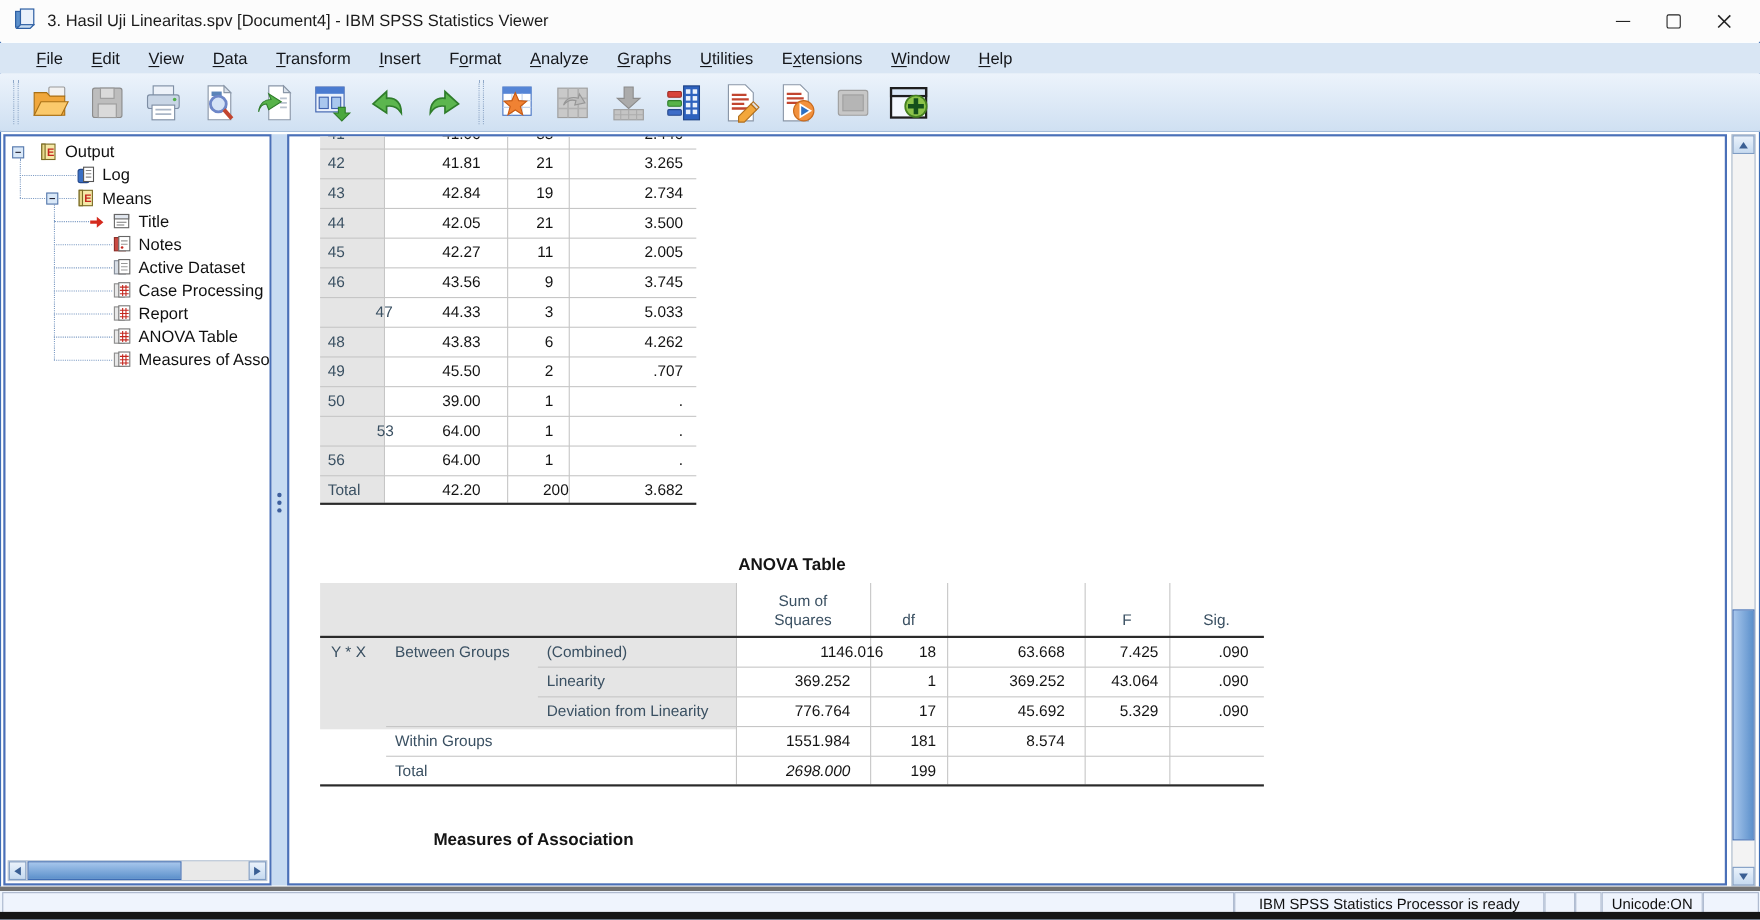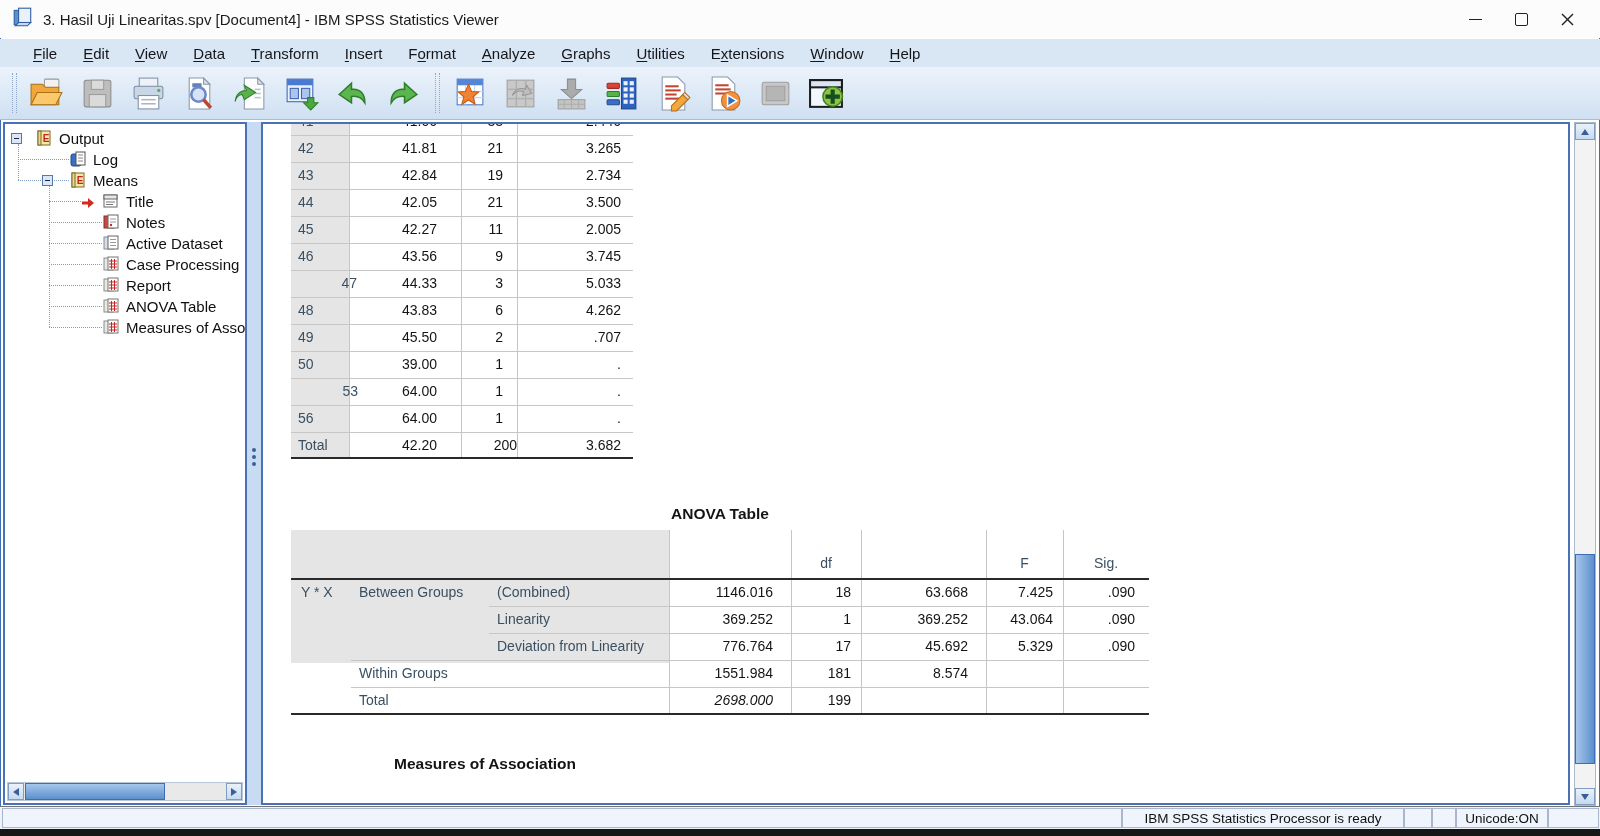--- a/index.html
+++ b/index.html
@@ -58,21 +58,21 @@
   .tri-up{border-left:4px solid transparent;border-right:4px solid transparent;border-bottom:6px solid #3A5F94;}
   .tri-dn{border-left:4px solid transparent;border-right:4px solid transparent;border-top:6px solid #3A5F94;}
   .tri-lf{border-top:4px solid transparent;border-bottom:4px solid transparent;border-right:6px solid #3A5F94;}
   .tri-rt{border-top:4px solid transparent;border-bottom:4px solid transparent;border-left:6px solid #3A5F94;}
   .vsb-thumb{position:absolute;left:0;top:431px;width:20px;height:210px;
              background:linear-gradient(90deg,#A6C6EC,#5C90CB);border:1px solid #3E6DB5;box-sizing:border-box;}
   .hsb{position:absolute;left:2px;bottom:2px;width:236px;height:19px;background:#E9E9E9;border:1px solid #B9C6D8;box-sizing:border-box;}
   .hsb-thumb{position:absolute;left:17px;top:0;width:140px;height:17px;
              background:linear-gradient(#A6C6EC,#5C90CB);border:1px solid #3E6DB5;box-sizing:border-box;}
   
-  .statusbar{position:absolute;left:0;right:0;top:806px;height:22px;background:#EDF3FC;border-top:1px solid #737373;}
+  .statusbar{position:absolute;left:0;right:0;top:806px;height:22px;background:#EDF3FC;border-top:4px solid #737373;}
   .status-cell{position:absolute;top:1px;height:18px;border:1px solid #A9B6CC;background:#EFF4FD;
                font-size:13.5px;display:flex;align-items:center;justify-content:center;color:#111;white-space:nowrap;}
   .bottom-strip{position:absolute;left:0;right:0;top:829px;height:7px;background:#161616;}
 </style>
 </head>
 <body>
 
 <div class="win">
 
   <div class="titlebar">
@@ -477,33 +477,34 @@
         <div class="tcell" style="left: 226px; top: 324px; width: 104px; text-align: right;">3.682</div>
       </div>
     <div class="anova-title">ANOVA Table</div>
     <div id="anova-table" style="position:absolute;left:28px;top:406px;width:858px;height:185px;">
         <div style="left: 0px; top: 50px; width: 378px; height: 133px; background: rgb(229, 229, 229);"></div>
         <div class="tline" style="left: 378px; top: 0px; width: 1px; height: 183px;"></div>
         <div class="tline" style="left: 500px; top: 0px; width: 1px; height: 183px;"></div>
         <div class="tline" style="left: 570px; top: 0px; width: 1px; height: 183px;"></div>
         <div class="tline" style="left: 695px; top: 0px; width: 1px; height: 183px;"></div>
         <div class="tline" style="left: 772px; top: 0px; width: 1px; height: 183px;"></div>
+        <div class="hdrcell" style="left: 378px; top: 0px; width: 122px; height: 48px;">Sum of<br>Squares</div>
         <div class="hdrcell" style="left: 500px; top: 0px; width: 70px; height: 48px;">df</div>
         <div class="hdrcell" style="left: 695px; top: 0px; width: 77px; height: 48px;">F</div>
         <div class="hdrcell" style="left: 772px; top: 0px; width: 86px; height: 48px;">Sig.</div>
         <div class="theavy" style="left: 0px; top: 48px; width: 858px; height: 2px;"></div>
         <div class="tline" style="left: 198px; top: 76px; width: 660px; height: 1px;"></div>
         <div class="tline" style="left: 198px; top: 103px; width: 660px; height: 1px;"></div>
         <div class="tline" style="left: 60px; top: 130px; width: 798px; height: 1px;"></div>
         <div class="tline" style="left: 60px; top: 157px; width: 798px; height: 1px;"></div>
         <div class="theavy" style="left: 0px; top: 183px; width: 858px; height: 2px;"></div>
         <div class="tcell stubtxt" style="left: 10px; top: 49px; width: 86px;">Y * X</div>
         <div class="tcell stubtxt" style="left: 68px; top: 49px; width: 126px;">Between Groups</div>
         <div class="tcell stubtxt" style="left: 206px; top: 49px; width: 168px;">(Combined)</div>
-        <div class="tcell" style="left: 378px; top: 49px; width: 104px; text-align: right;">1146.016</div>
+        <div class="tcell" style="left: 378px; top: 49px; width: 104px; text-align: right; padding-left: 30px;">1146.016</div>
         <div class="tcell" style="left: 500px; top: 49px; width: 60px; text-align: right;">18</div>
         <div class="tcell" style="left: 570px; top: 49px; width: 107px; text-align: right;">63.668</div>
         <div class="tcell" style="left: 695px; top: 49px; width: 67px; text-align: right;">7.425</div>
         <div class="tcell" style="left: 772px; top: 49px; width: 72px; text-align: right;">.090</div>
         <div class="tcell stubtxt" style="left: 206px; top: 76px; width: 168px;">Linearity</div>
         <div class="tcell" style="left: 378px; top: 76px; width: 104px; text-align: right;">369.252</div>
         <div class="tcell" style="left: 500px; top: 76px; width: 60px; text-align: right;">1</div>
         <div class="tcell" style="left: 570px; top: 76px; width: 107px; text-align: right;">369.252</div>
         <div class="tcell" style="left: 695px; top: 76px; width: 67px; text-align: right;">43.064</div>
         <div class="tcell" style="left: 772px; top: 76px; width: 72px; text-align: right;">.090</div>

